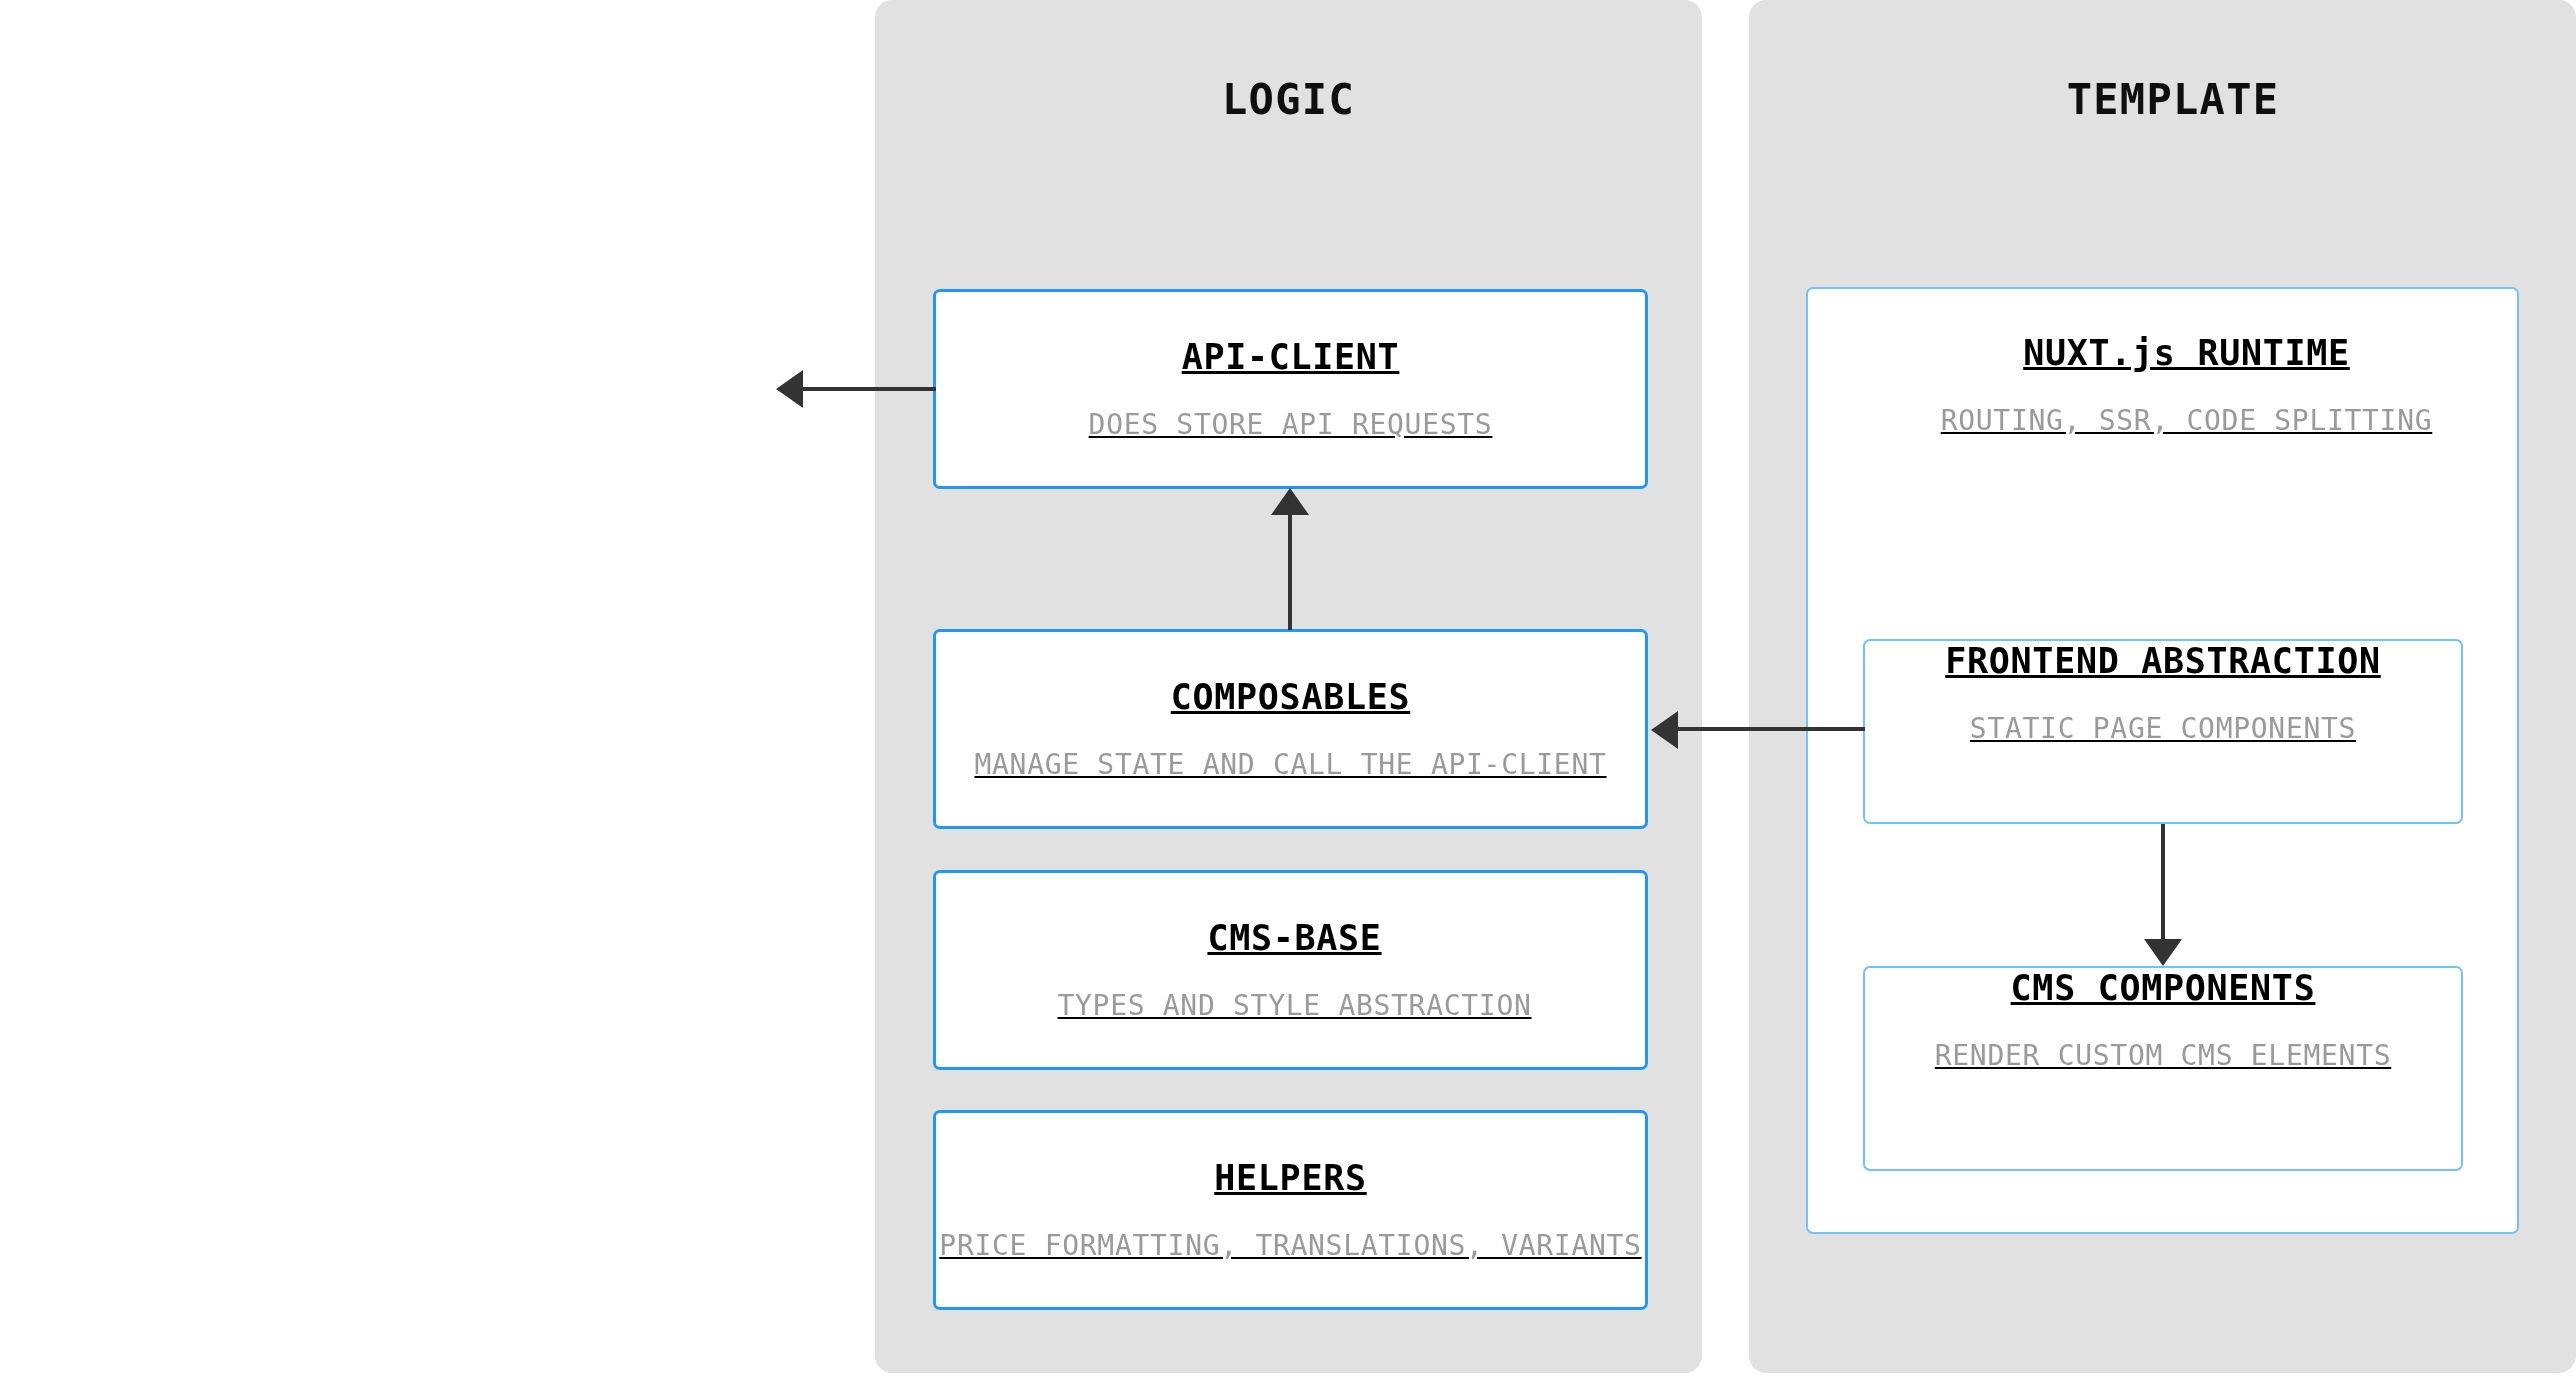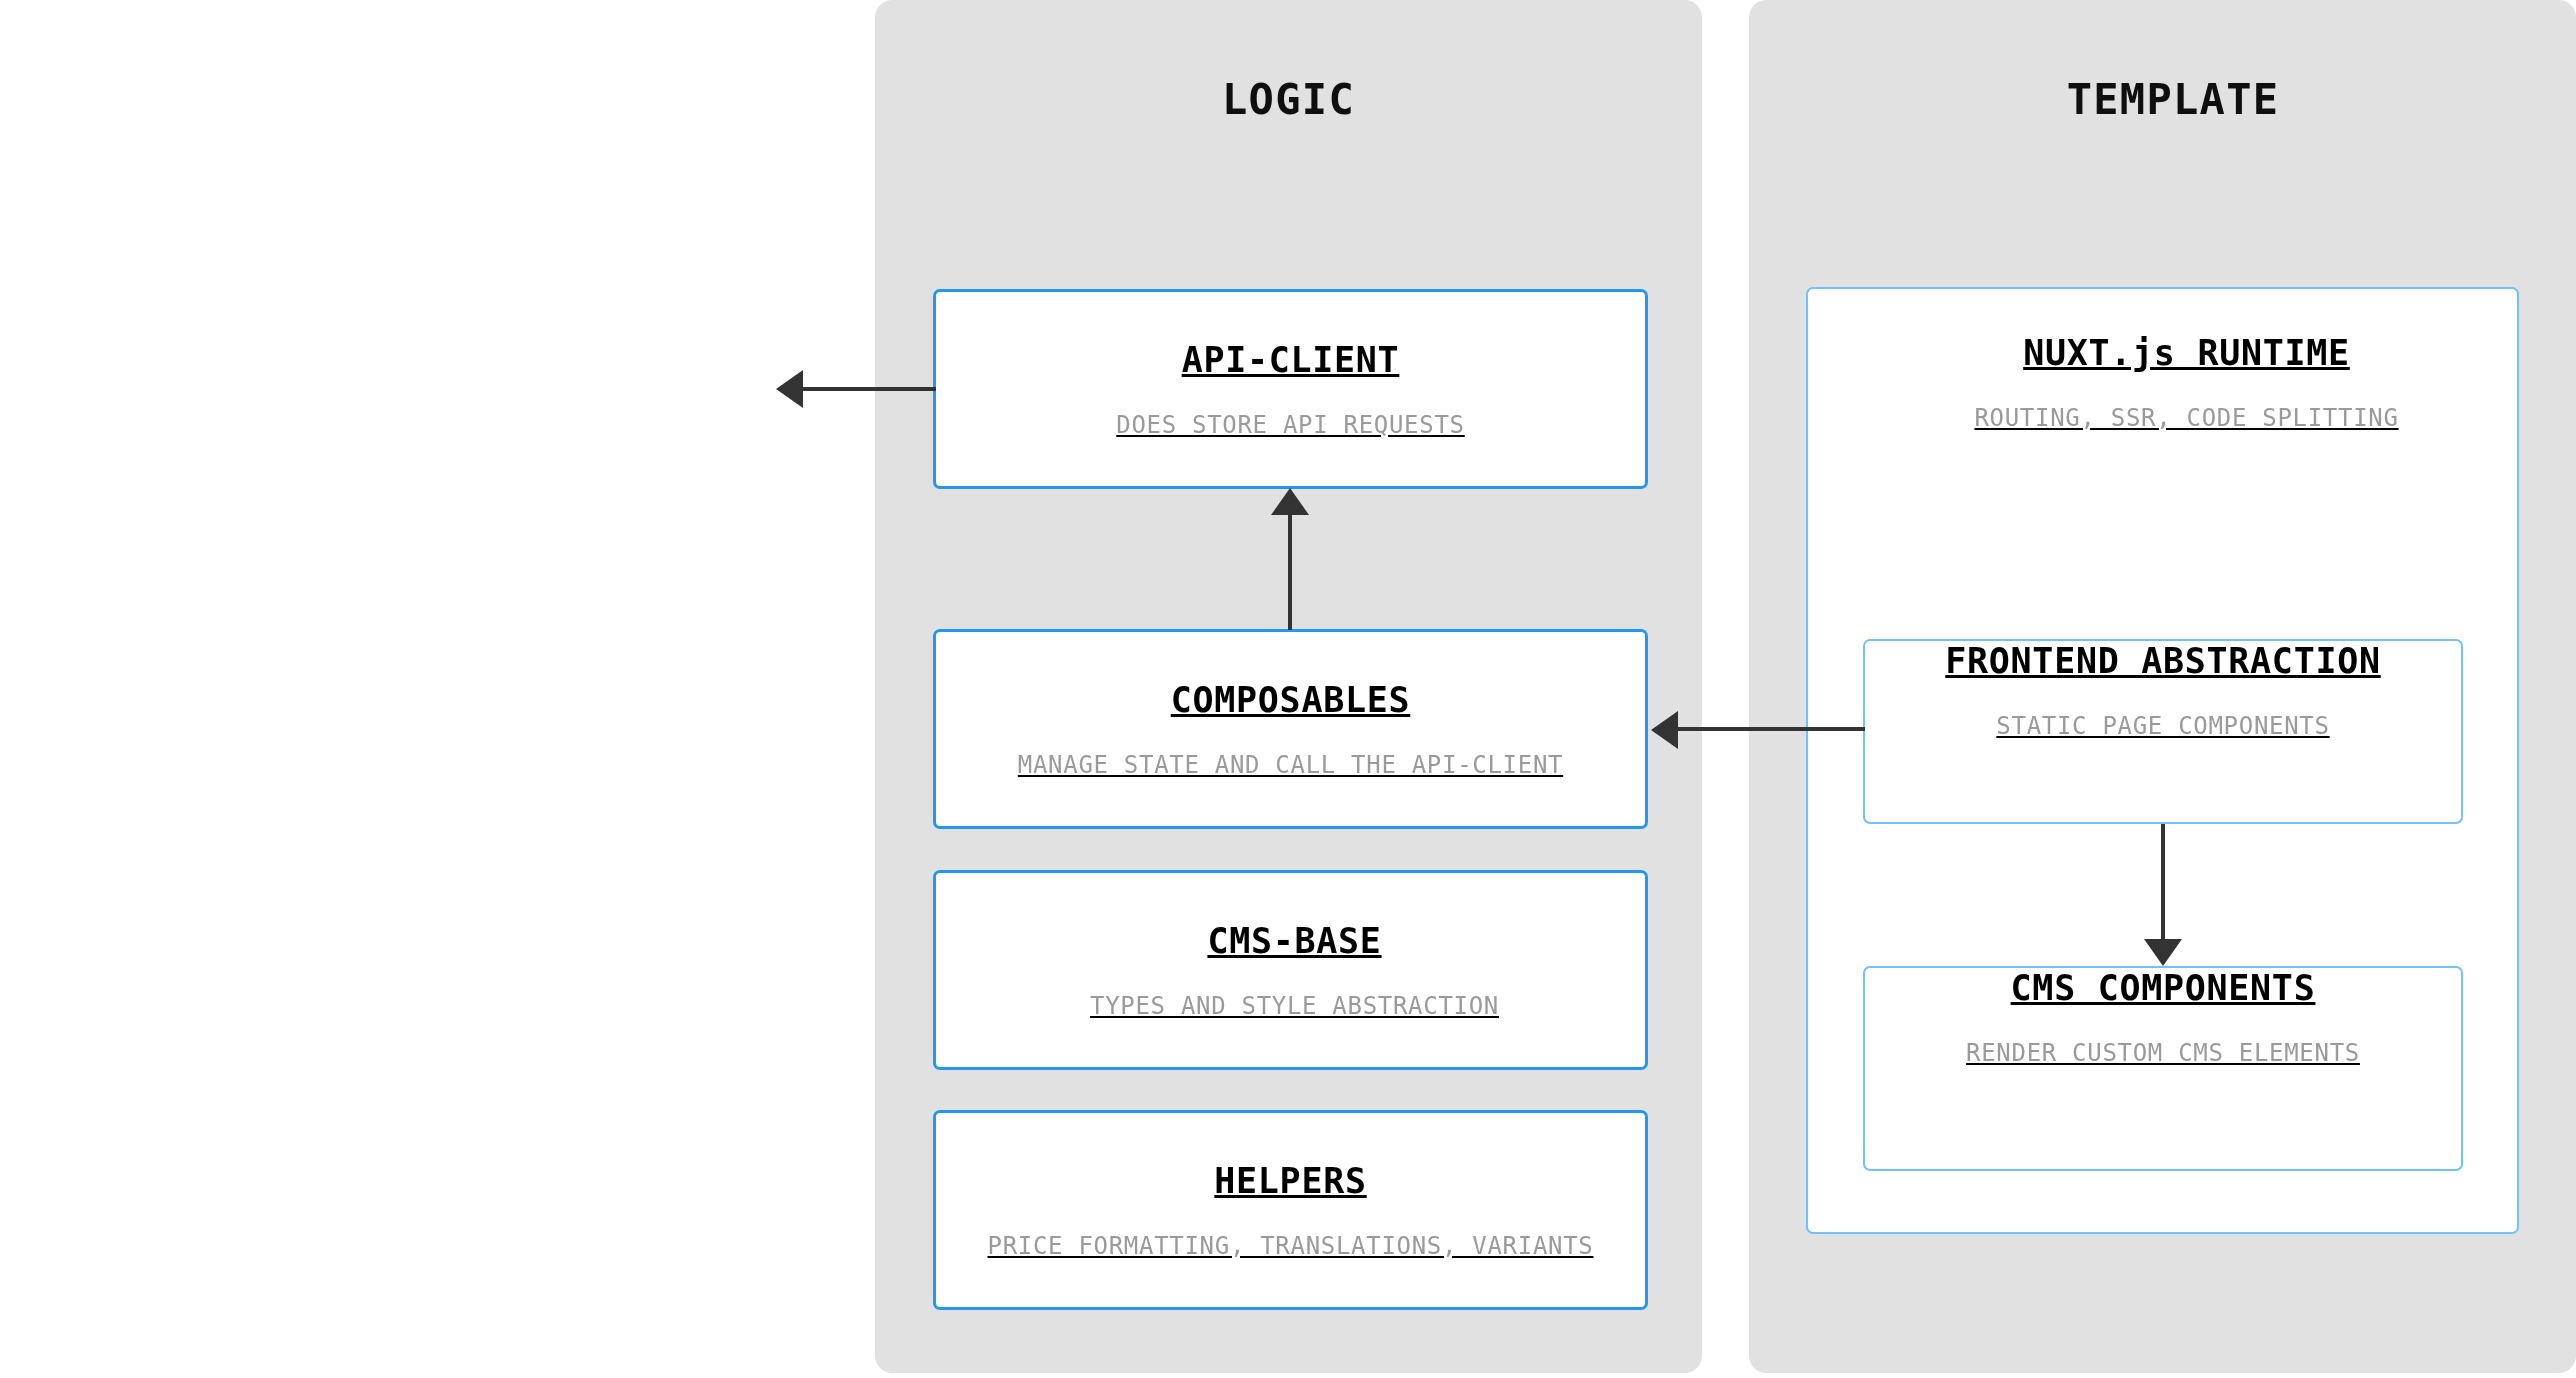--- a/index.html
+++ b/index.html
@@ -63,21 +63,21 @@
   }
   .node .node-title {
     font-size: 35px;
     font-weight: 700;
     color: #000000;
     letter-spacing: 0.7px;
     white-space: nowrap;
     text-align: center;
   }
   .node .node-sub {
-    font-size: 24px;
+    font-size: 28px;
     font-weight: 400;
     color: #9a9a9a;
     letter-spacing: 0.7px;
     white-space: nowrap;
     text-align: center;
   }
 
   
   .node.two-line .node-title { margin-bottom: 0px; }
   .node.two-line .node-sub   { margin-top: 31px; }

